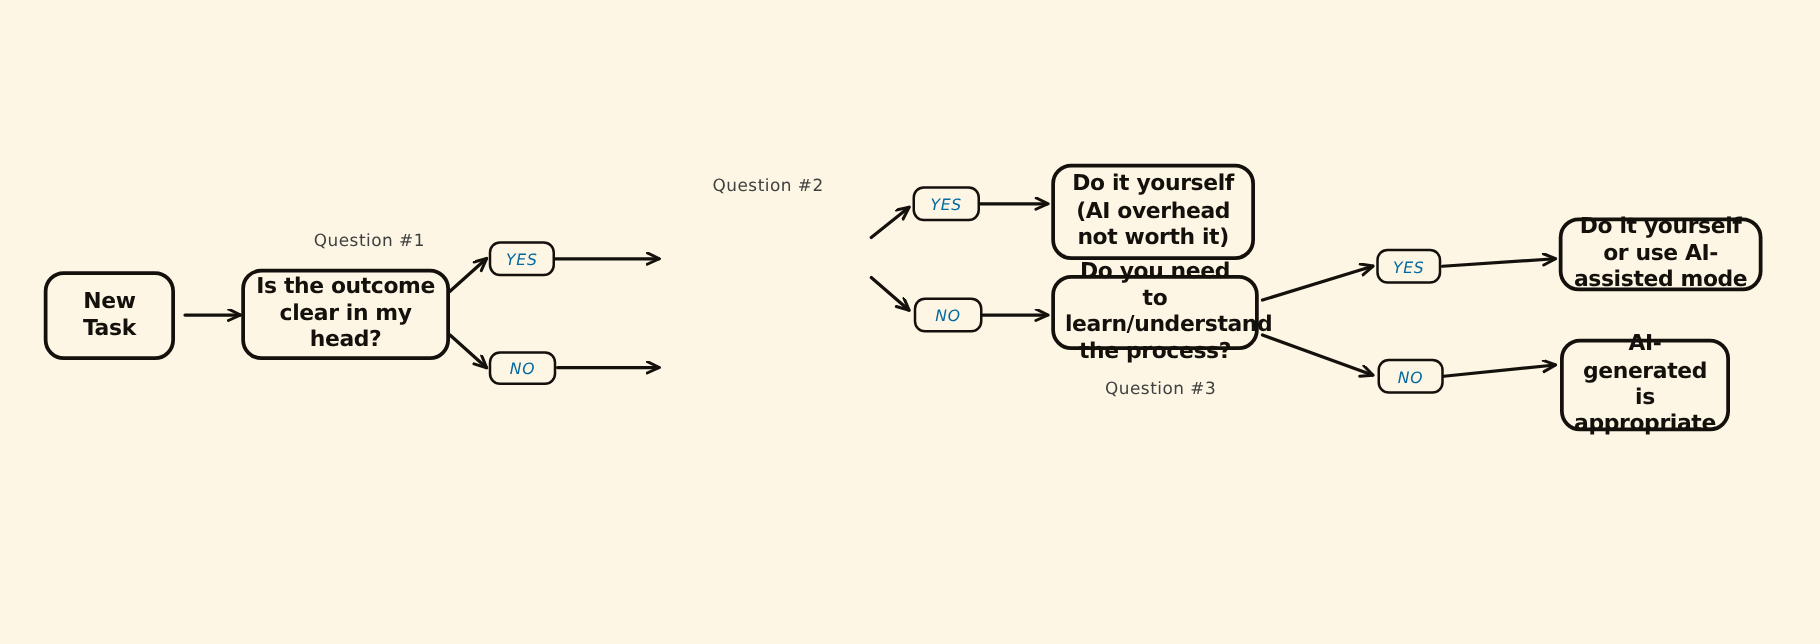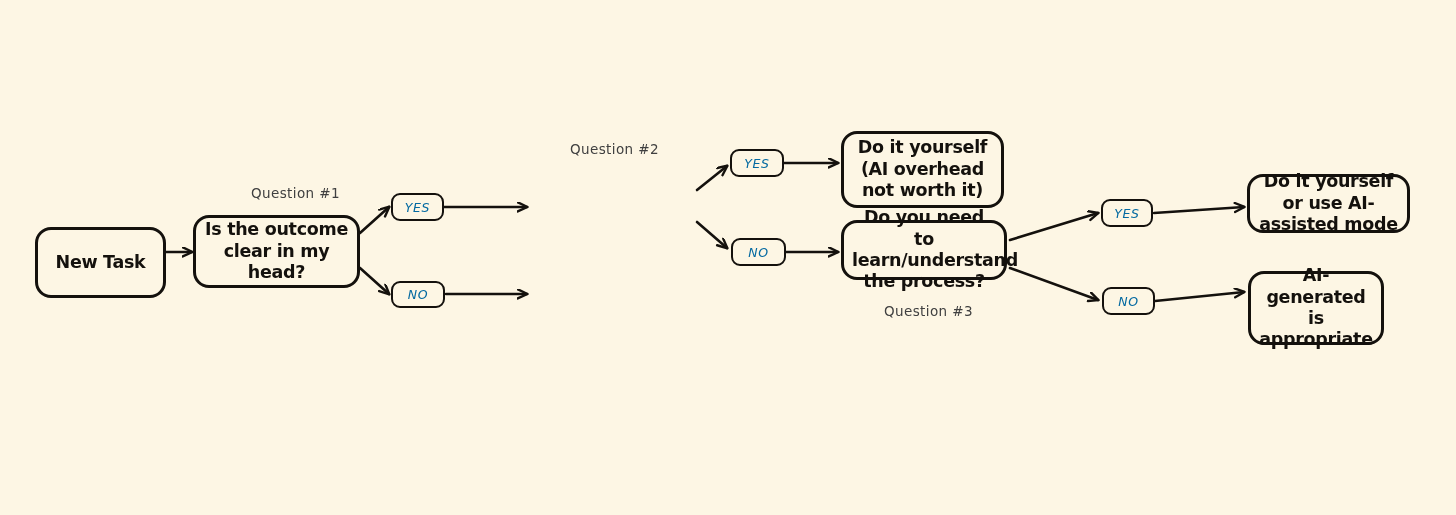--- a/index.html
+++ b/index.html
@@ -111,21 +111,21 @@
       <path d="M786,252 L838,252"></path>
 
       <path d="M1010,240 L1098,213"></path>
       <path d="M1010,268 L1098,300"></path>
 
       <path d="M1154,213 L1244,207"></path>
       <path d="M1155,301 L1244,292"></path>
     </g>
   </svg>
 
-  <div class="node" style="left:35px; top:217px; width:131px; height:71px;margin-top:10px;">
+  <div class="node" style="left:35px; top:217px; width:105px; height:71px;">
     <span>New Task</span>
   </div>
 
   <div class="caption" style="left:239px; top:185px;margin-left:12px;">Question #1</div>
 
   <div class="node" style="left:193px; top:215px; width:167px; height:73px;">
     <span>Is the outcome clear in my head?</span>
   </div>
 
   <div class="pill" style="left:391px; top:193px; width:53px; height:28px;">

